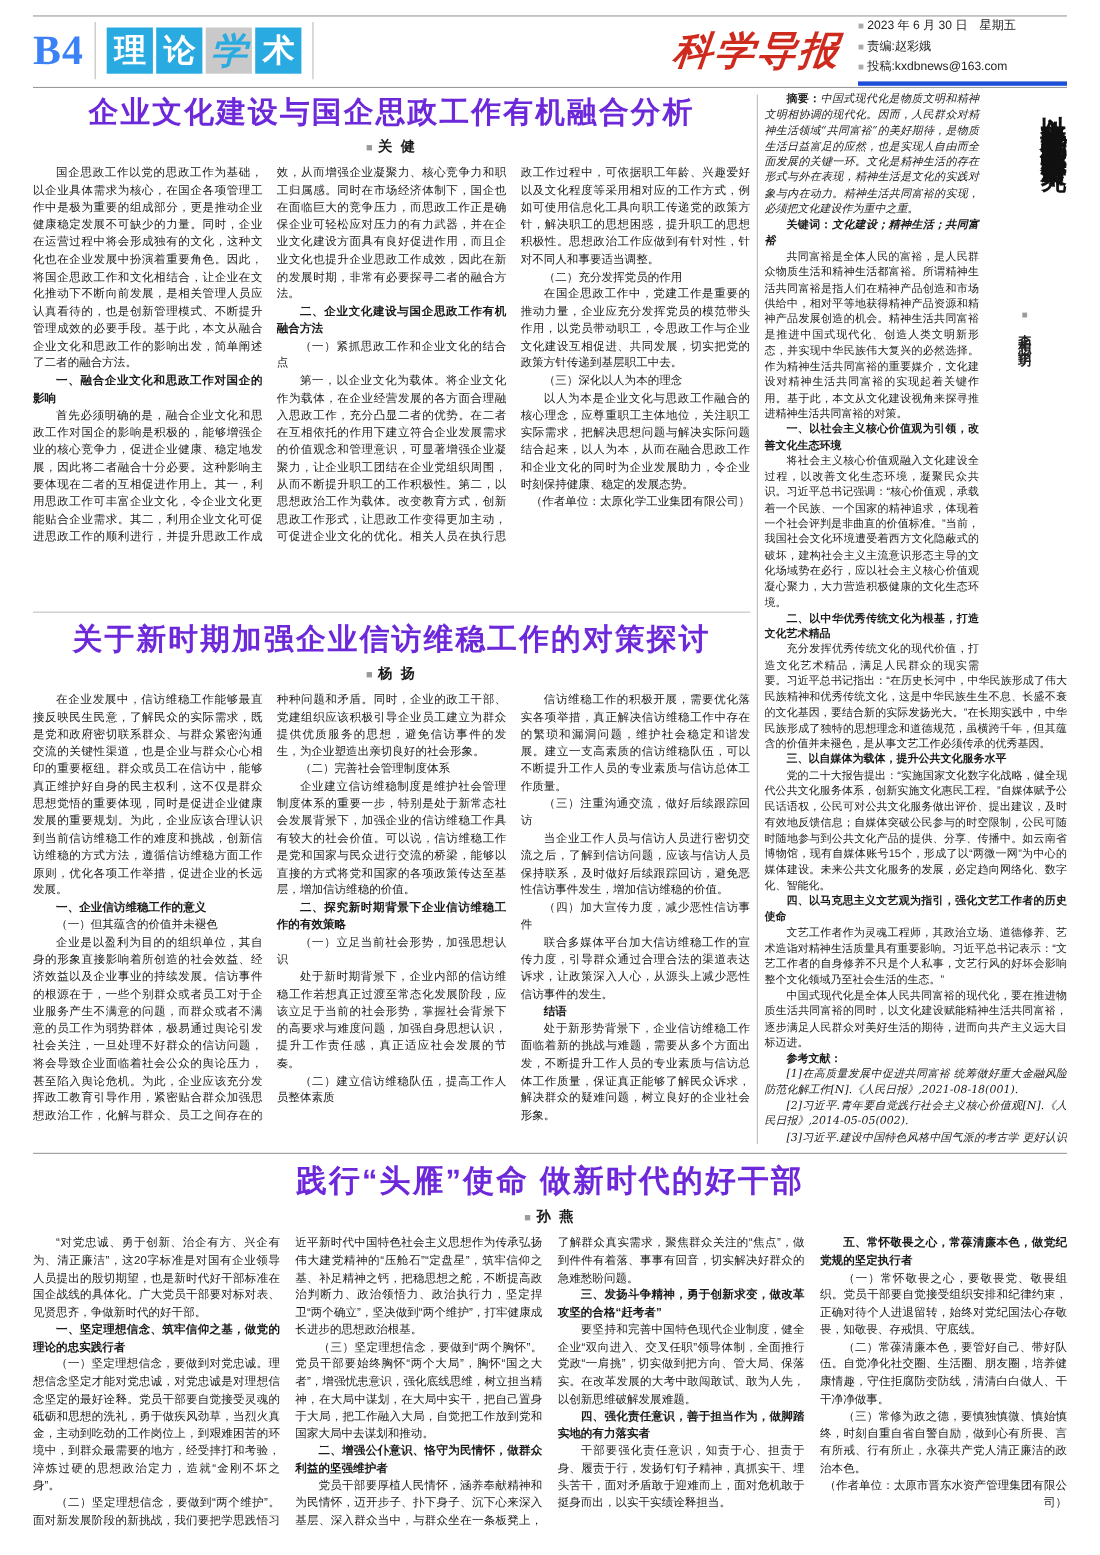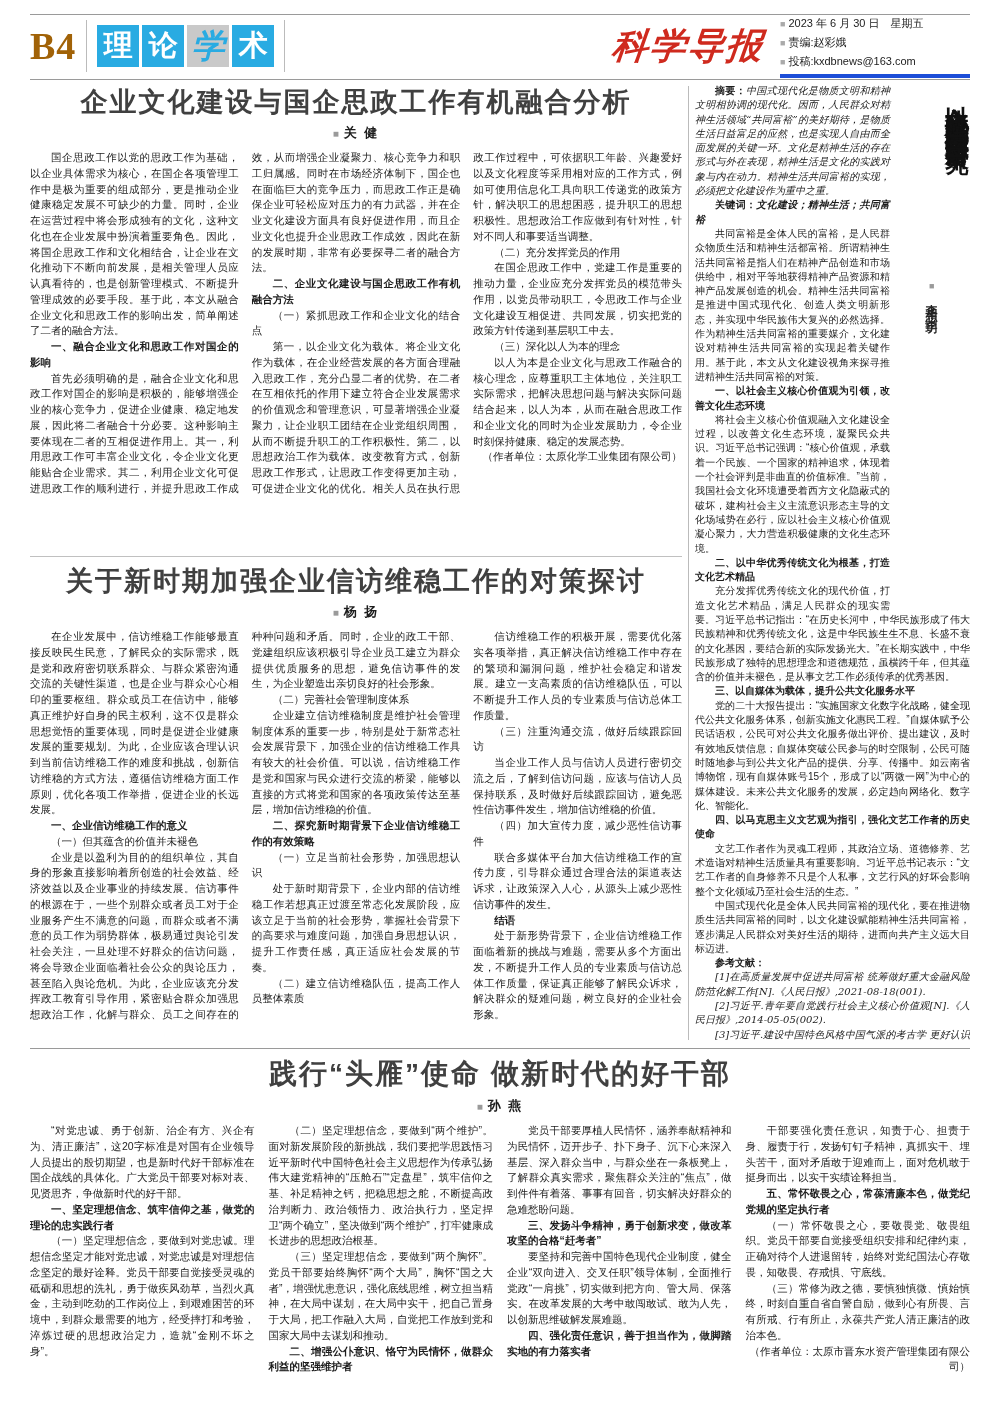--- a/index.html
+++ b/index.html
@@ -3,39 +3,39 @@
 <meta charset="utf-8">
 <style>
   * { box-sizing: border-box; margin: 0; padding: 0; }
   html,body { background:#ffffff; }
   body { width:1000px; height:1414px; font-family:"Liberation Sans","DejaVu Sans",sans-serif; color:#1c1c1c; overflow:hidden; }
   .page { width:1000px; height:1414px; padding:14px 30px 10px 30px; position:relative; }
 
   
   .hdr { border-top:1px solid #9a9a9a; border-bottom:1px solid #9a9a9a; height:66px; display:flex; align-items:center; justify-content:space-between; padding:4px 0 6px 0; margin-bottom:4px; }
   .hdr-left { display:flex; align-items:center; gap:10px; }
-  .page-no { font-family:"Liberation Serif","DejaVu Serif",serif; font-weight:700; font-size:38px; color:#a16207; letter-spacing:1px; }
+  .page-no { font-family:"Liberation Serif","DejaVu Serif",serif; font-weight:700; font-size:38px; color:#3b82f6; letter-spacing:1px; }
   .vsep { width:1px; height:52px; background:#bbb; }
   .logo { display:flex; gap:3px; }
   .logo-box { width:42px; height:42px; display:flex; align-items:center; justify-content:center; font-size:29px; font-weight:700; color:#fff; }
   .lb-blue { background:#29abe2; }
   .lb-gray { background:#c9c9c9; color:#29abe2; font-family:"DejaVu Serif",serif; font-style:italic; font-size:33px; }
   .hdr-right { display:flex; align-items:center; gap:16px; }
   .masthead { font-family:"DejaVu Serif","Liberation Serif",serif; font-style:italic; font-weight:700; font-size:36px; color:#cf2a1e; letter-spacing:2px; transform:skewX(-6deg); }
   .pubinfo { font-size:11px; color:#222; line-height:1.75; border-bottom:4px solid #1d4ed8; padding-bottom:3px; min-width:190px; }
   .pubinfo .sq { color:#aaa; font-size:9px; margin-right:3px; }
 
   
   .content { display:flex; }
   .left-region { width:652px; }
   .mid-vrule { width:1px; background:#bbb; margin:2px 6px 0 6px; }
   .right-region { flex:1; }
 
   
-  .a-title { text-align:center; font-weight:700; color:#404040; }
+  .a-title { text-align:center; font-weight:700; color:#6d28d9; }
   .byline { text-align:center; font-size:13px; font-weight:700; margin:4px 0 8px 0; letter-spacing:2px; }
   .byline .sq { color:#9a9a9a; font-size:10px; letter-spacing:0; margin-right:5px; }
   .pp { margin:0; text-indent:2em; }
   .k-sec { font-weight:700; }
   .k-kai { font-family:"DejaVu Serif","Liberation Serif",serif; }
   .k-attr { text-indent:0; text-align:right; font-weight:400; }
   .k-refhead { font-weight:700; }
   .k-ref { font-family:"DejaVu Serif","Liberation Serif",serif; font-style:italic; }
 
   
@@ -188,18 +188,19 @@
         <p class="pp k-body">（二）坚定理想信念，要做到“两个维护”。面对新发展阶段的新挑战，我们要把学思践悟习近平新时代中国特色社会主义思想作为传承弘扬伟大建党精神的“压舱石”“定盘星”，筑牢信仰之基、补足精神之钙，把稳思想之舵，不断提高政治判断力、政治领悟力、政治执行力，坚定捍卫“两个确立”，坚决做到“两个维护”，打牢健康成长进步的思想政治根基。</p>
         <p class="pp k-body">（三）坚定理想信念，要做到“两个胸怀”。党员干部要始终胸怀“两个大局”，胸怀“国之大者”，增强忧患意识，强化底线思维，树立担当精神，在大局中谋划，在大局中实干，把自己置身于大局，把工作融入大局，自觉把工作放到党和国家大局中去谋划和推动。</p>
         <p class="pp k-sec">二、增强公仆意识、恪守为民情怀，做群众利益的坚强维护者</p>
         <p class="pp k-body">党员干部要厚植人民情怀，涵养奉献精神和为民情怀，迈开步子、扑下身子、沉下心来深入基层、深入群众当中，与群众坐在一条板凳上，了解群众真实需求，聚焦群众关注的“焦点”，做到件件有着落、事事有回音，切实解决好群众的急难愁盼问题。</p>
         <p class="pp k-sec">三、发扬斗争精神，勇于创新求变，做改革攻坚的合格“赶考者”</p>
         <p class="pp k-body">要坚持和完善中国特色现代企业制度，健全企业“双向进入、交叉任职”领导体制，全面推行党政“一肩挑”，切实做到把方向、管大局、保落实。在改革发展的大考中敢闯敢试、敢为人先，以创新思维破解发展难题。</p>
         <p class="pp k-sec">四、强化责任意识，善于担当作为，做脚踏实地的有力落实者</p>
         <p class="pp k-body">干部要强化责任意识，知责于心、担责于身、履责于行，发扬钉钉子精神，真抓实干、埋头苦干，面对矛盾敢于迎难而上，面对危机敢于挺身而出，以实干实绩诠释担当。</p>
         <p class="pp k-sec">五、常怀敬畏之心，常葆清廉本色，做党纪党规的坚定执行者</p>
         <p class="pp k-body">（一）常怀敬畏之心，要敬畏党、敬畏组织。党员干部要自觉接受组织安排和纪律约束，正确对待个人进退留转，始终对党纪国法心存敬畏，知敬畏、存戒惧、守底线。</p>
+        <p class="pp k-body">（二）常葆清廉本色，要管好自己、带好队伍。自觉净化社交圈、生活圈、朋友圈，培养健康情趣，守住拒腐防变防线，清清白白做人、干干净净做事。</p>
         <p class="pp k-body">（三）常修为政之德，要慎独慎微、慎始慎终，时刻自重自省自警自励，做到心有所畏、言有所戒、行有所止，永葆共产党人清正廉洁的政治本色。</p>
         <p class="pp k-attr">（作者单位：太原市晋东水资产管理集团有限公司）</p>
       </div>
   </div>
 
 </div>
 
 </body></html>

